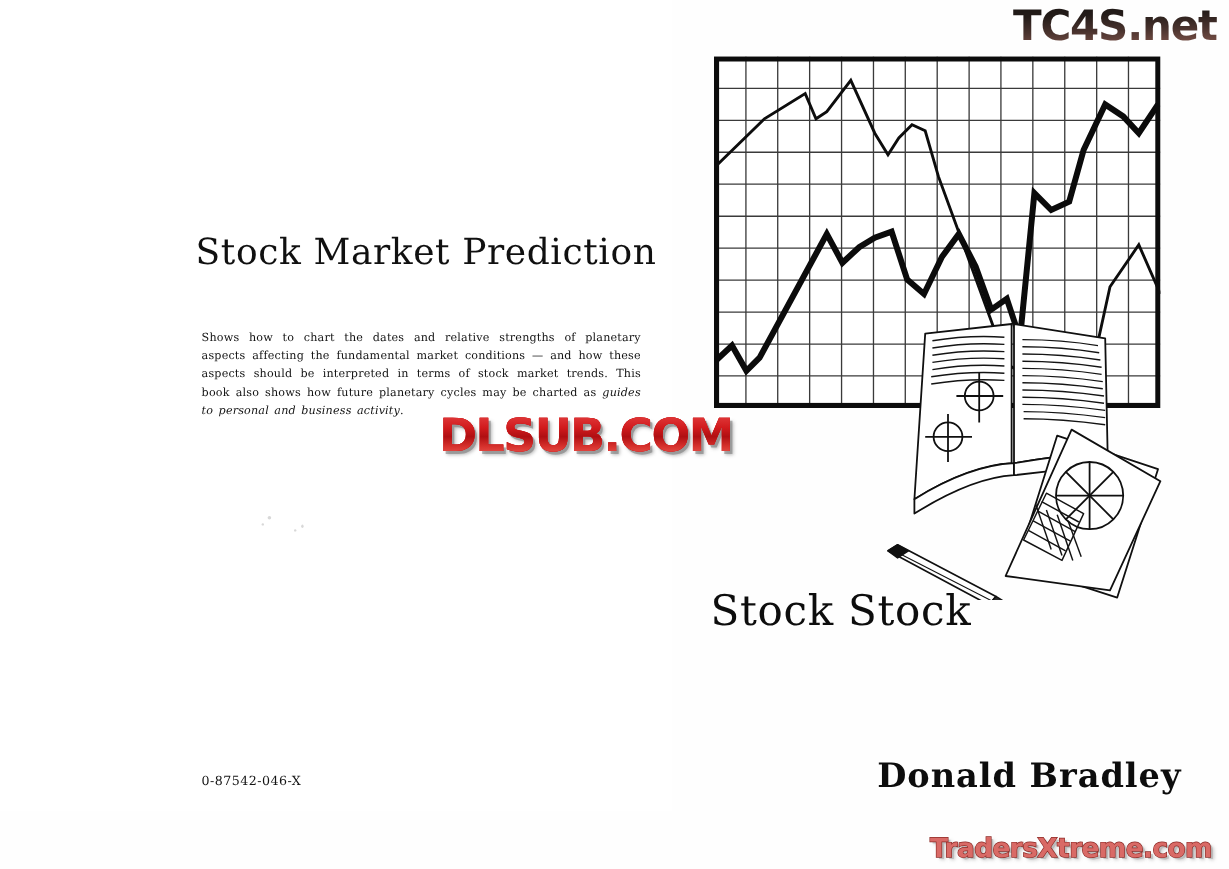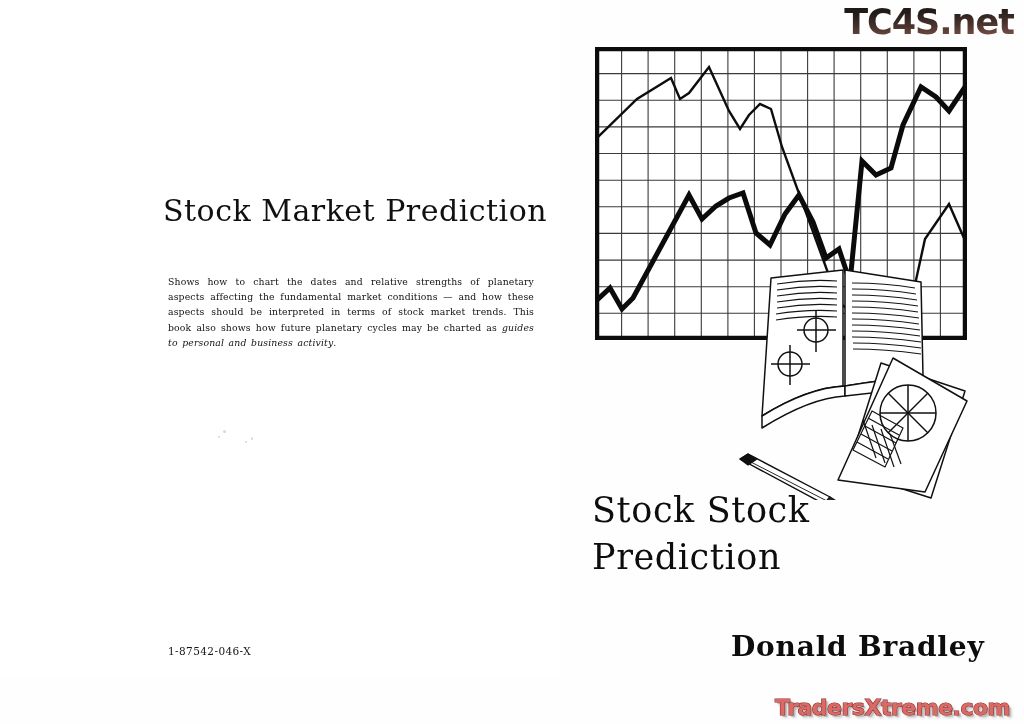--- a/index.html
+++ b/index.html
@@ -203,21 +203,21 @@
 <body>
 
 <div id="page">
 
   <div class="abs" id="back-cover">
 
     <div class="abs" id="back-title">Stock Market Prediction</div>
 
     <div class="abs" id="back-blurb"><span>Shows how to chart the dates and relative strengths of planetary aspects affecting the fundamental market conditions — and how these aspects should be interpreted in terms of stock market trends. This book also shows how future planetary cycles may be charted as </span><span class="italic">guides to personal and business activity</span><span>.</span></div>
 
-    <div class="abs" id="isbn">1-87542-046-X</div>
+    <div class="abs" id="isbn">0-87542-046-X</div>
 
     <div class="abs speckle" style="left:223px; top:430px; width:3px; height:3px;"></div>
     <div class="abs speckle" style="left:245px; top:441px; width:2px; height:2px;"></div>
     <div class="abs speckle" style="left:251px; top:437px; width:2px; height:3px;"></div>
     <div class="abs speckle" style="left:218px; top:436px; width:2px; height:2px;"></div>
   </div>
 
   <div class="abs" id="front-cover"></div>
 
   <div class="abs" id="chart-illustration">
@@ -337,23 +337,23 @@
           <path d="M5 191 L13 186 L22 191 L13 197 Z" fill="#101010" stroke="#101010" stroke-width="1.2"></path>
           <path d="M89 236 L95 229 L103 234 L97 241 Z" fill="#2a2a2a" stroke="#101010" stroke-width="1.2"></path>
           <line x1="10" y1="191" x2="92" y2="233" stroke="#101010" stroke-width="0.9"></line>
         </g>
       </g>
     </svg>
   </div>
 
   <div class="abs" id="front-title">
     <div>Stock Stock</div>
-    <div>Prediction</div>
   </div>
 
   <div class="abs" id="front-author">Donald Bradley</div>
 
   <div class="abs watermark" id="wm-tc4s">TC4S.net</div>
 
+  <div class="abs watermark" id="wm-dlsub"><span>DLSUB.COM</span><span class="inner">DLSUB.COM</span></div>
 
   <div class="abs watermark" id="wm-traders"><span>TradersXtreme.com</span><span class="inner">TradersXtreme.com</span></div>
 
 </div>
 
 </body></html>

